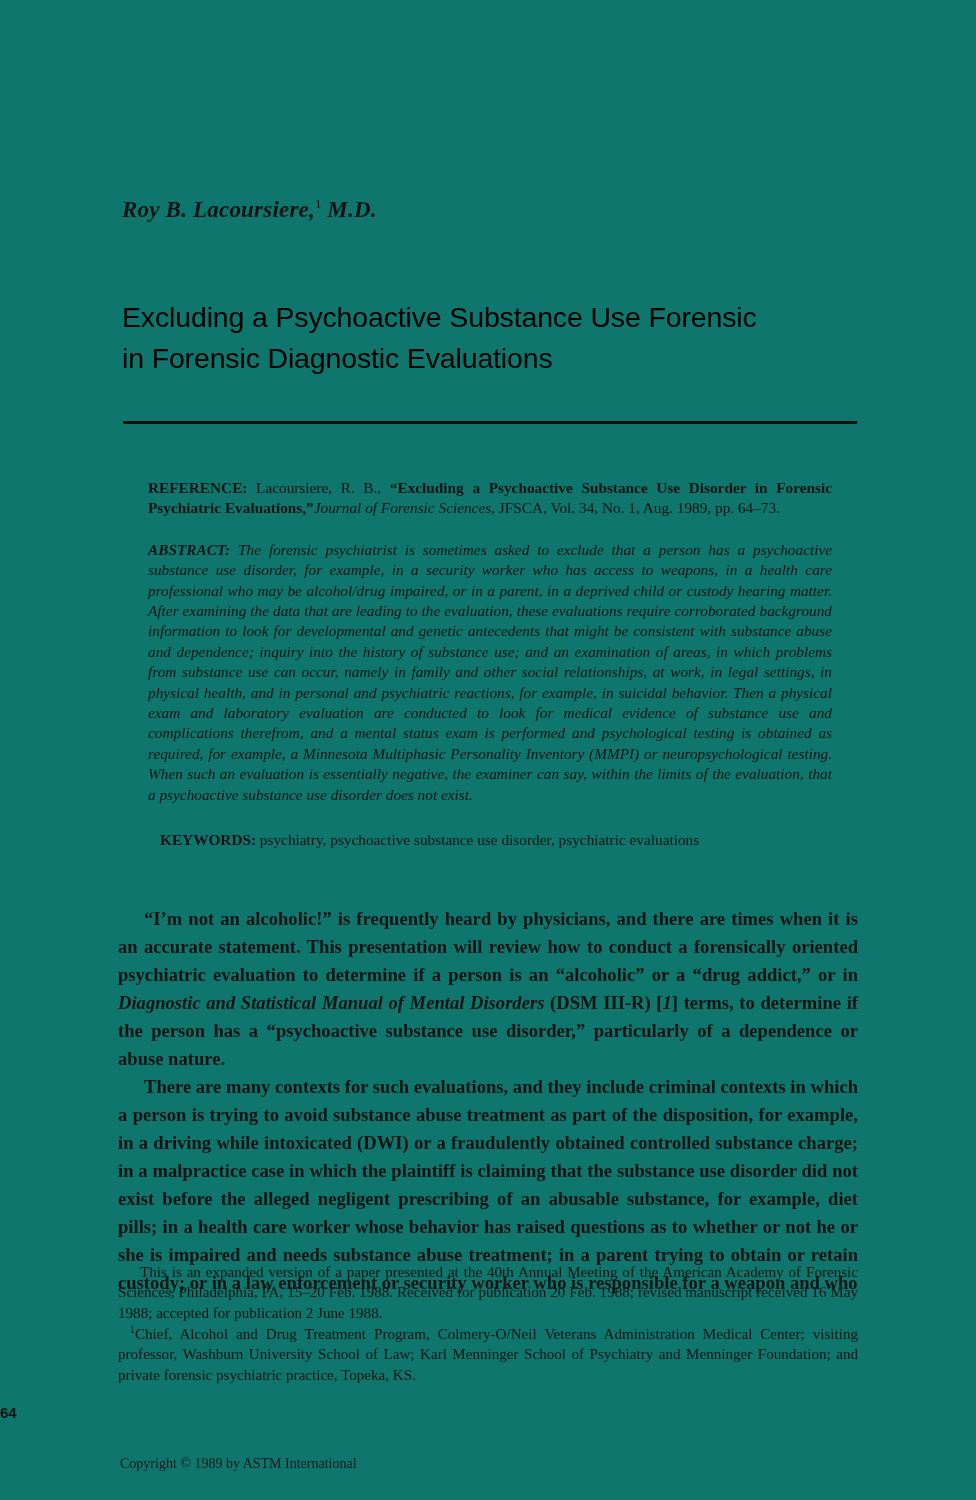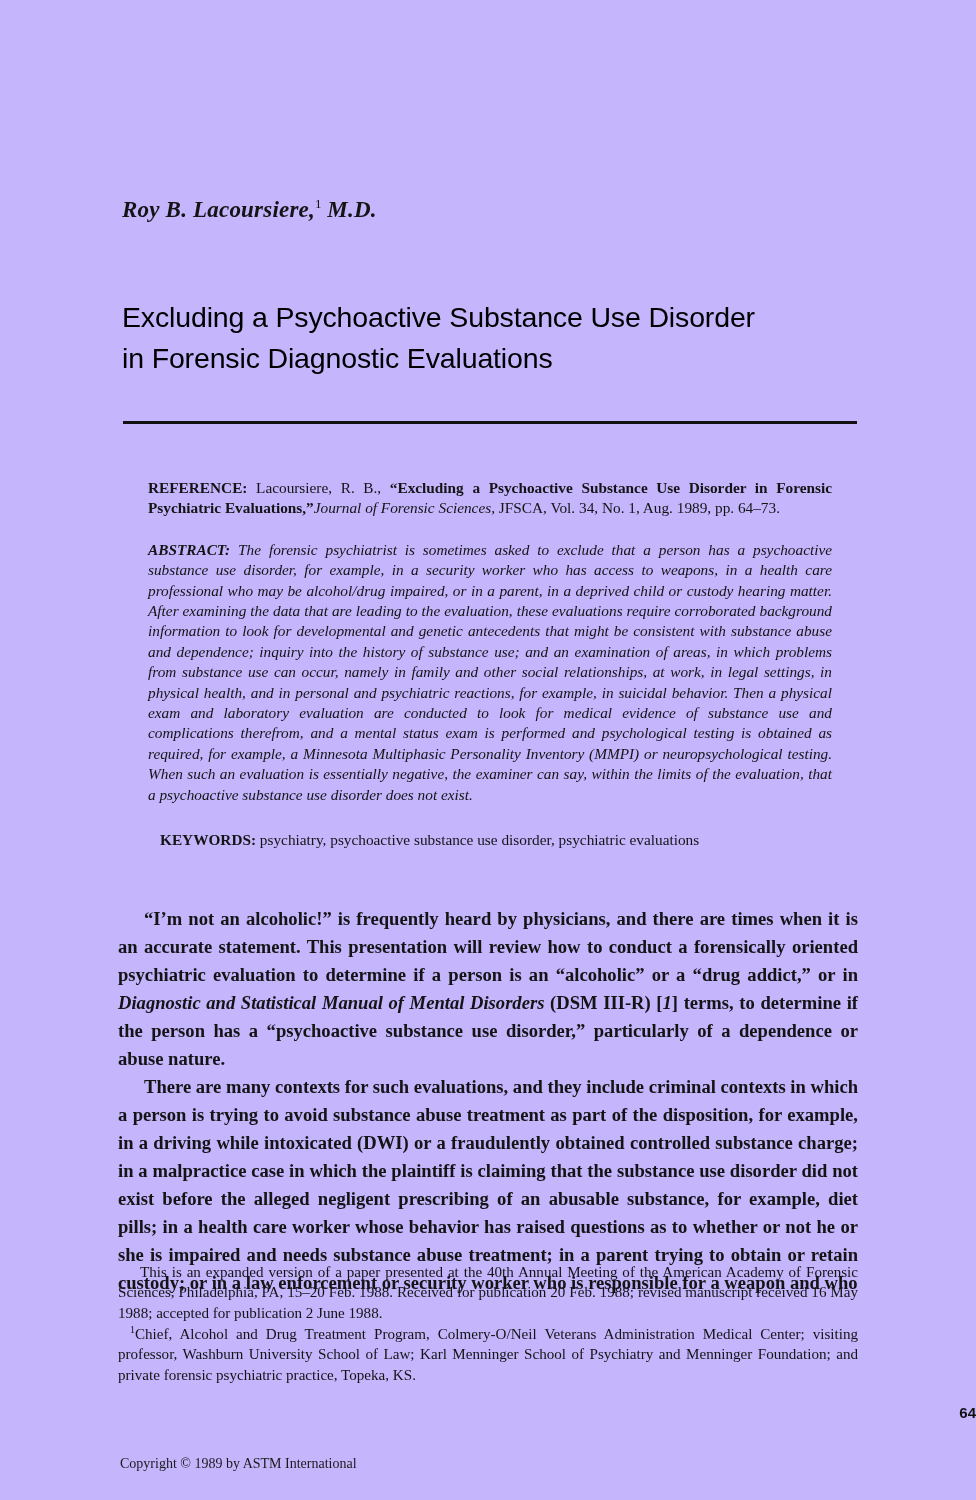--- a/index.html
+++ b/index.html
@@ -12,21 +12,21 @@
     height: 1500px;
     position: relative;
     font-family: "Liberation Serif", "DejaVu Serif", serif;
     color: #141414;
     overflow: hidden;
   }
 
   .page {
     position: absolute;
     inset: 0;
-    background: #c4b5fd;
+    background: #0f766e;
   }
 
   
   .author-line {
     position: absolute;
     left: 122px;
     top: 196px;
     font-family: "Liberation Serif", "DejaVu Serif", serif;
     font-style: italic;
     font-weight: bold;
@@ -134,21 +134,21 @@
     font-size: 10px;
     vertical-align: super;
   }
 
   
   .page-number {
     position: absolute;
     left: 0;
     right: 0;
     top: 1404px;
-    text-align: right;
+    text-align: left;
     font-family: "Liberation Sans", "DejaVu Sans", sans-serif;
     font-weight: bold;
     font-size: 15px;
     color: #111;
   }
 
   
   .copyright {
     position: absolute;
     left: 120px;
@@ -161,21 +161,21 @@
 </head>
 <body>
 
 <div class="page">
 
   <div class="author-line">
     <span>Roy B. Lacoursiere,</span><span class="sup">1</span> <span>M.D.</span>
   </div>
 
   <h1 class="doc-title">
-    <span>Excluding a Psychoactive Substance Use Disorder</span><br>
+    <span>Excluding a Psychoactive Substance Use Forensic</span><br>
     <span>in Forensic Diagnostic Evaluations</span>
   </h1>
 
   <div class="title-rule"></div>
 
   <div class="abstract-block">
 
     <p class="ref-para"><b>REFERENCE:</b><span> Lacoursiere, R. B., </span><b>“Excluding a Psychoactive Substance Use Disorder in Forensic Psychiatric Evaluations,”</b><i>Journal of Forensic Sciences,</i><span> JFSCA, Vol. 34, No. 1, Aug. 1989, pp. 64–73.</span></p>
 
     <p class="abstract-para"><b>ABSTRACT:</b><span> The forensic psychiatrist is sometimes asked to exclude that a person has a psychoactive substance use disorder, for example, in a security worker who has access to weapons, in a health care professional who may be alcohol/drug impaired, or in a parent, in a deprived child or custody hearing matter. After examining the data that are leading to the evaluation, these evaluations require corroborated background information to look for developmental and genetic antecedents that might be consistent with substance abuse and dependence; inquiry into the history of substance use; and an examination of areas, in which problems from substance use can occur, namely in family and other social relationships, at work, in legal settings, in physical health, and in personal and psychiatric reactions, for example, in suicidal behavior. Then a physical exam and laboratory evaluation are conducted to look for medical evidence of substance use and complications therefrom, and a mental status exam is performed and psychological testing is obtained as required, for example, a Minnesota Multiphasic Personality Inventory (MMPI) or neuropsychological testing. When such an evaluation is essentially negative, the examiner can say, within the limits of the evaluation, that a psychoactive substance use disorder does not exist.</span></p>

